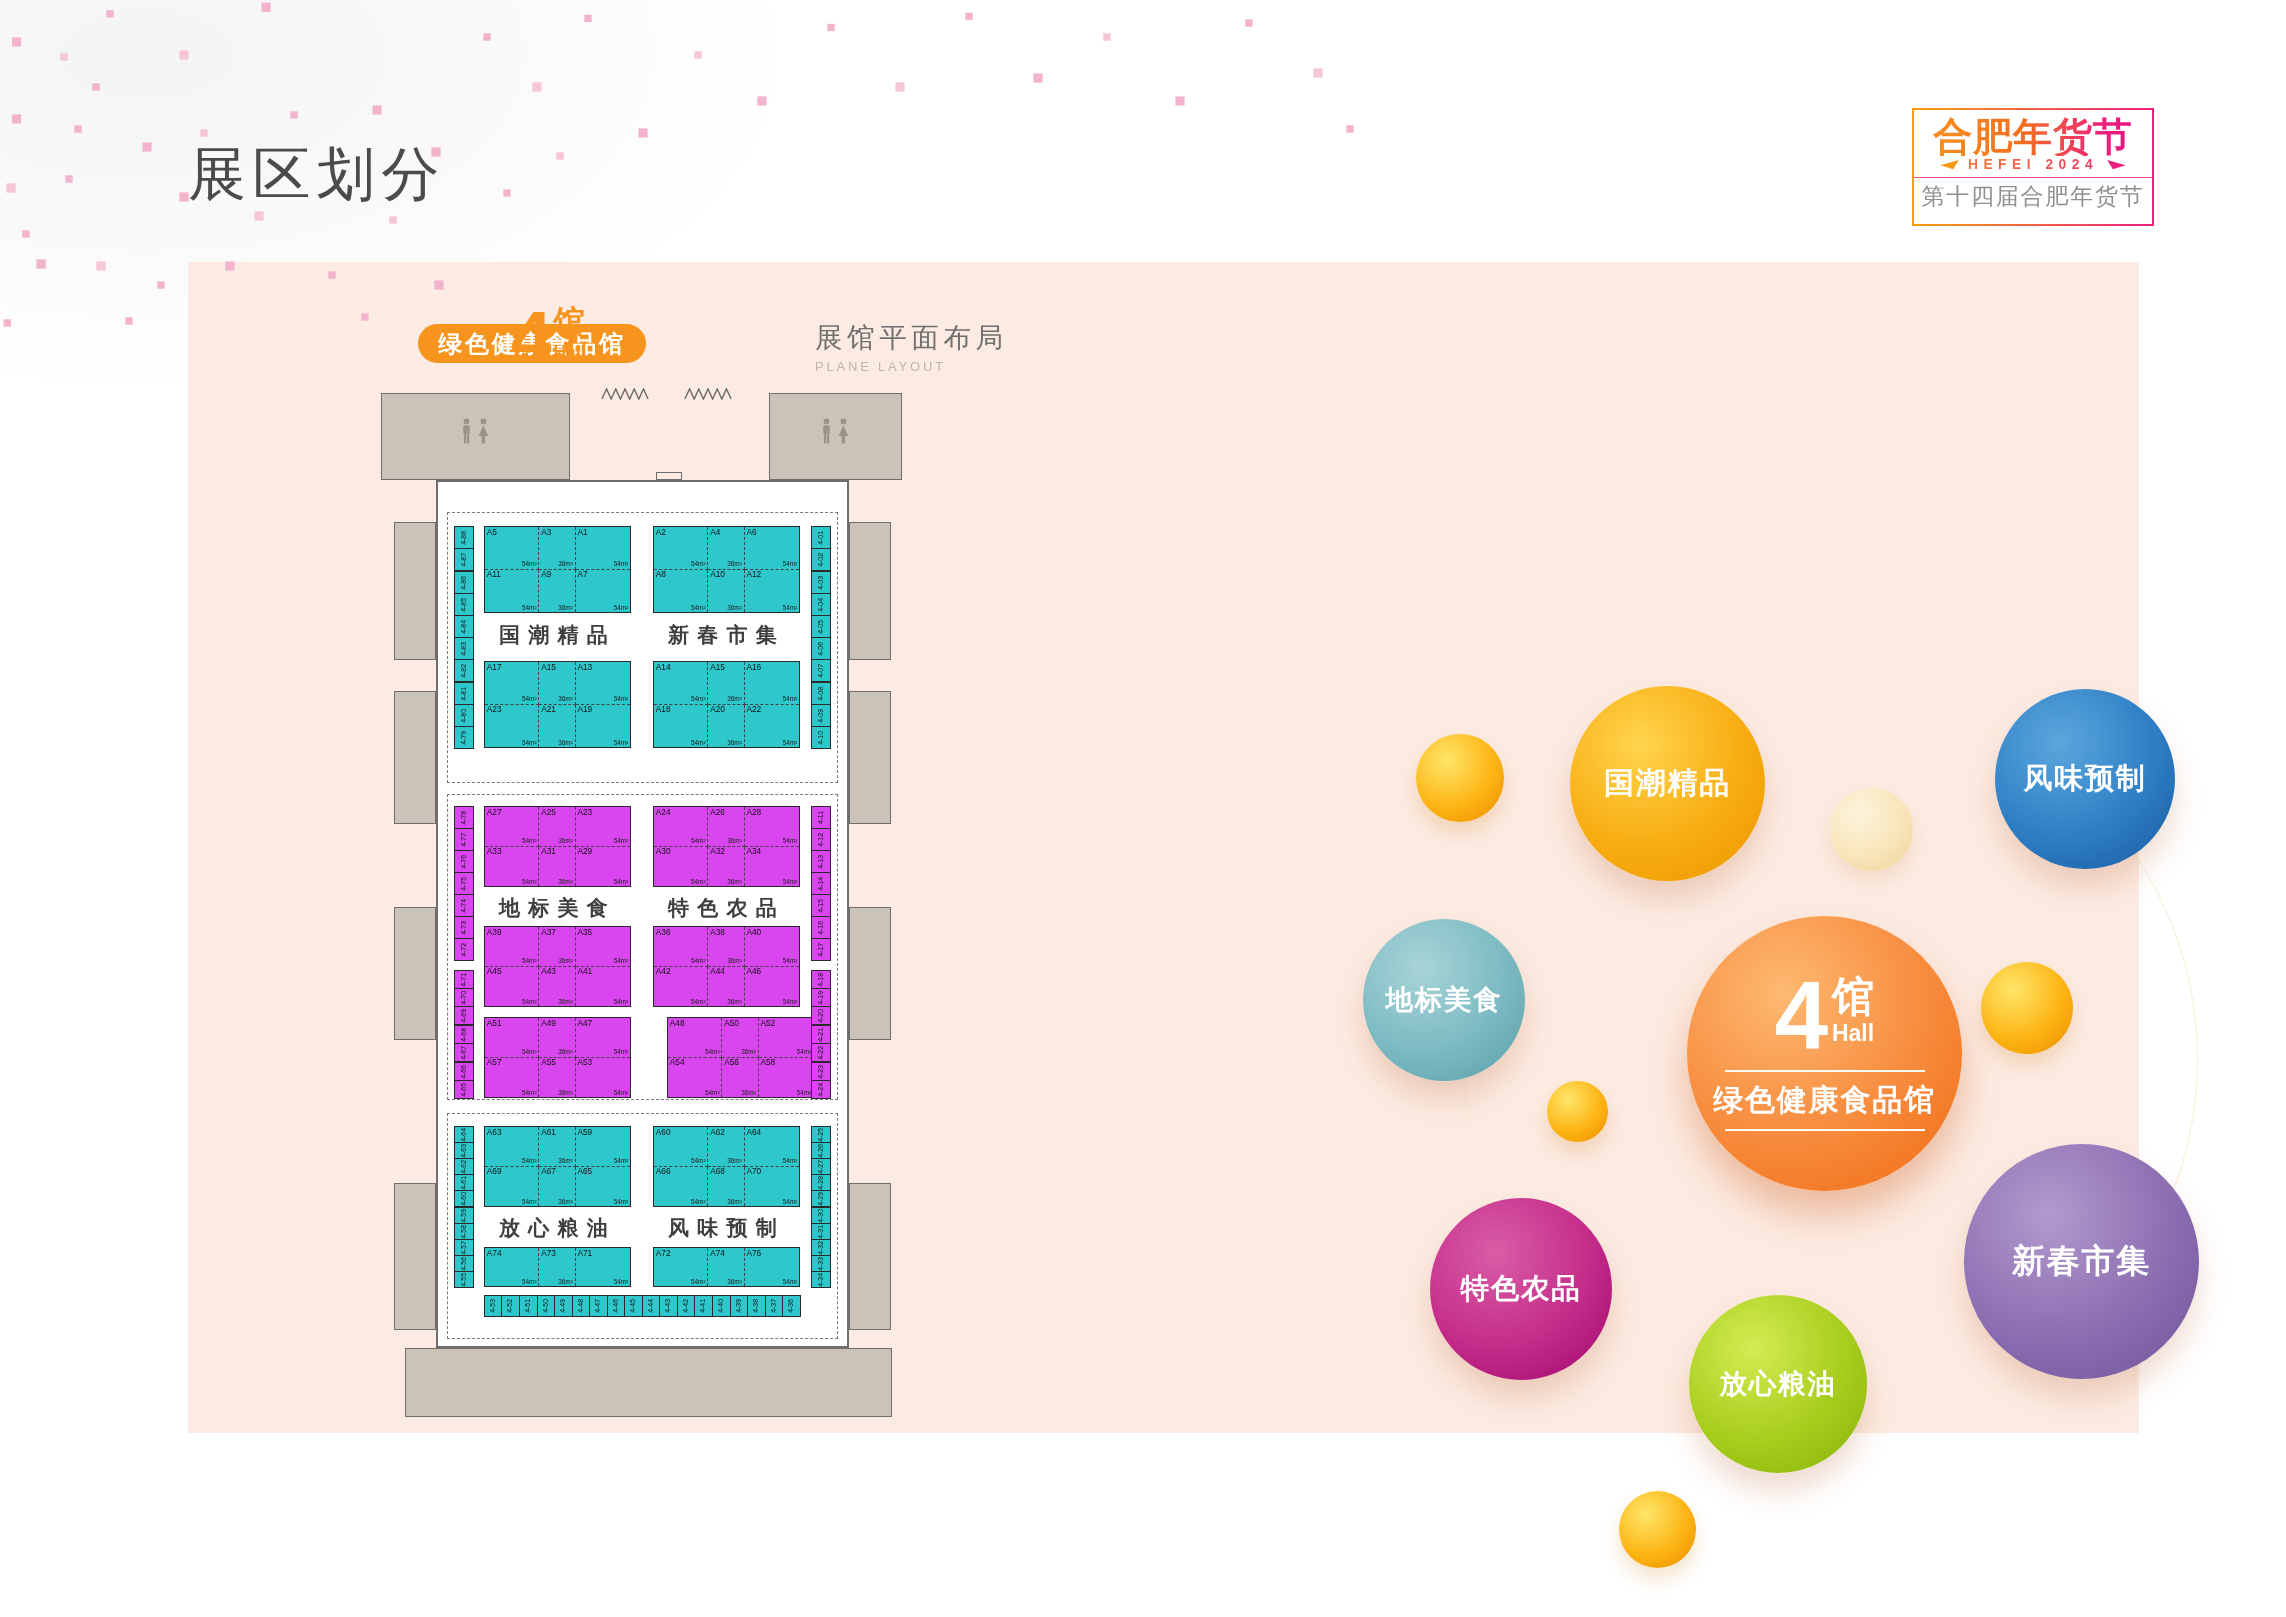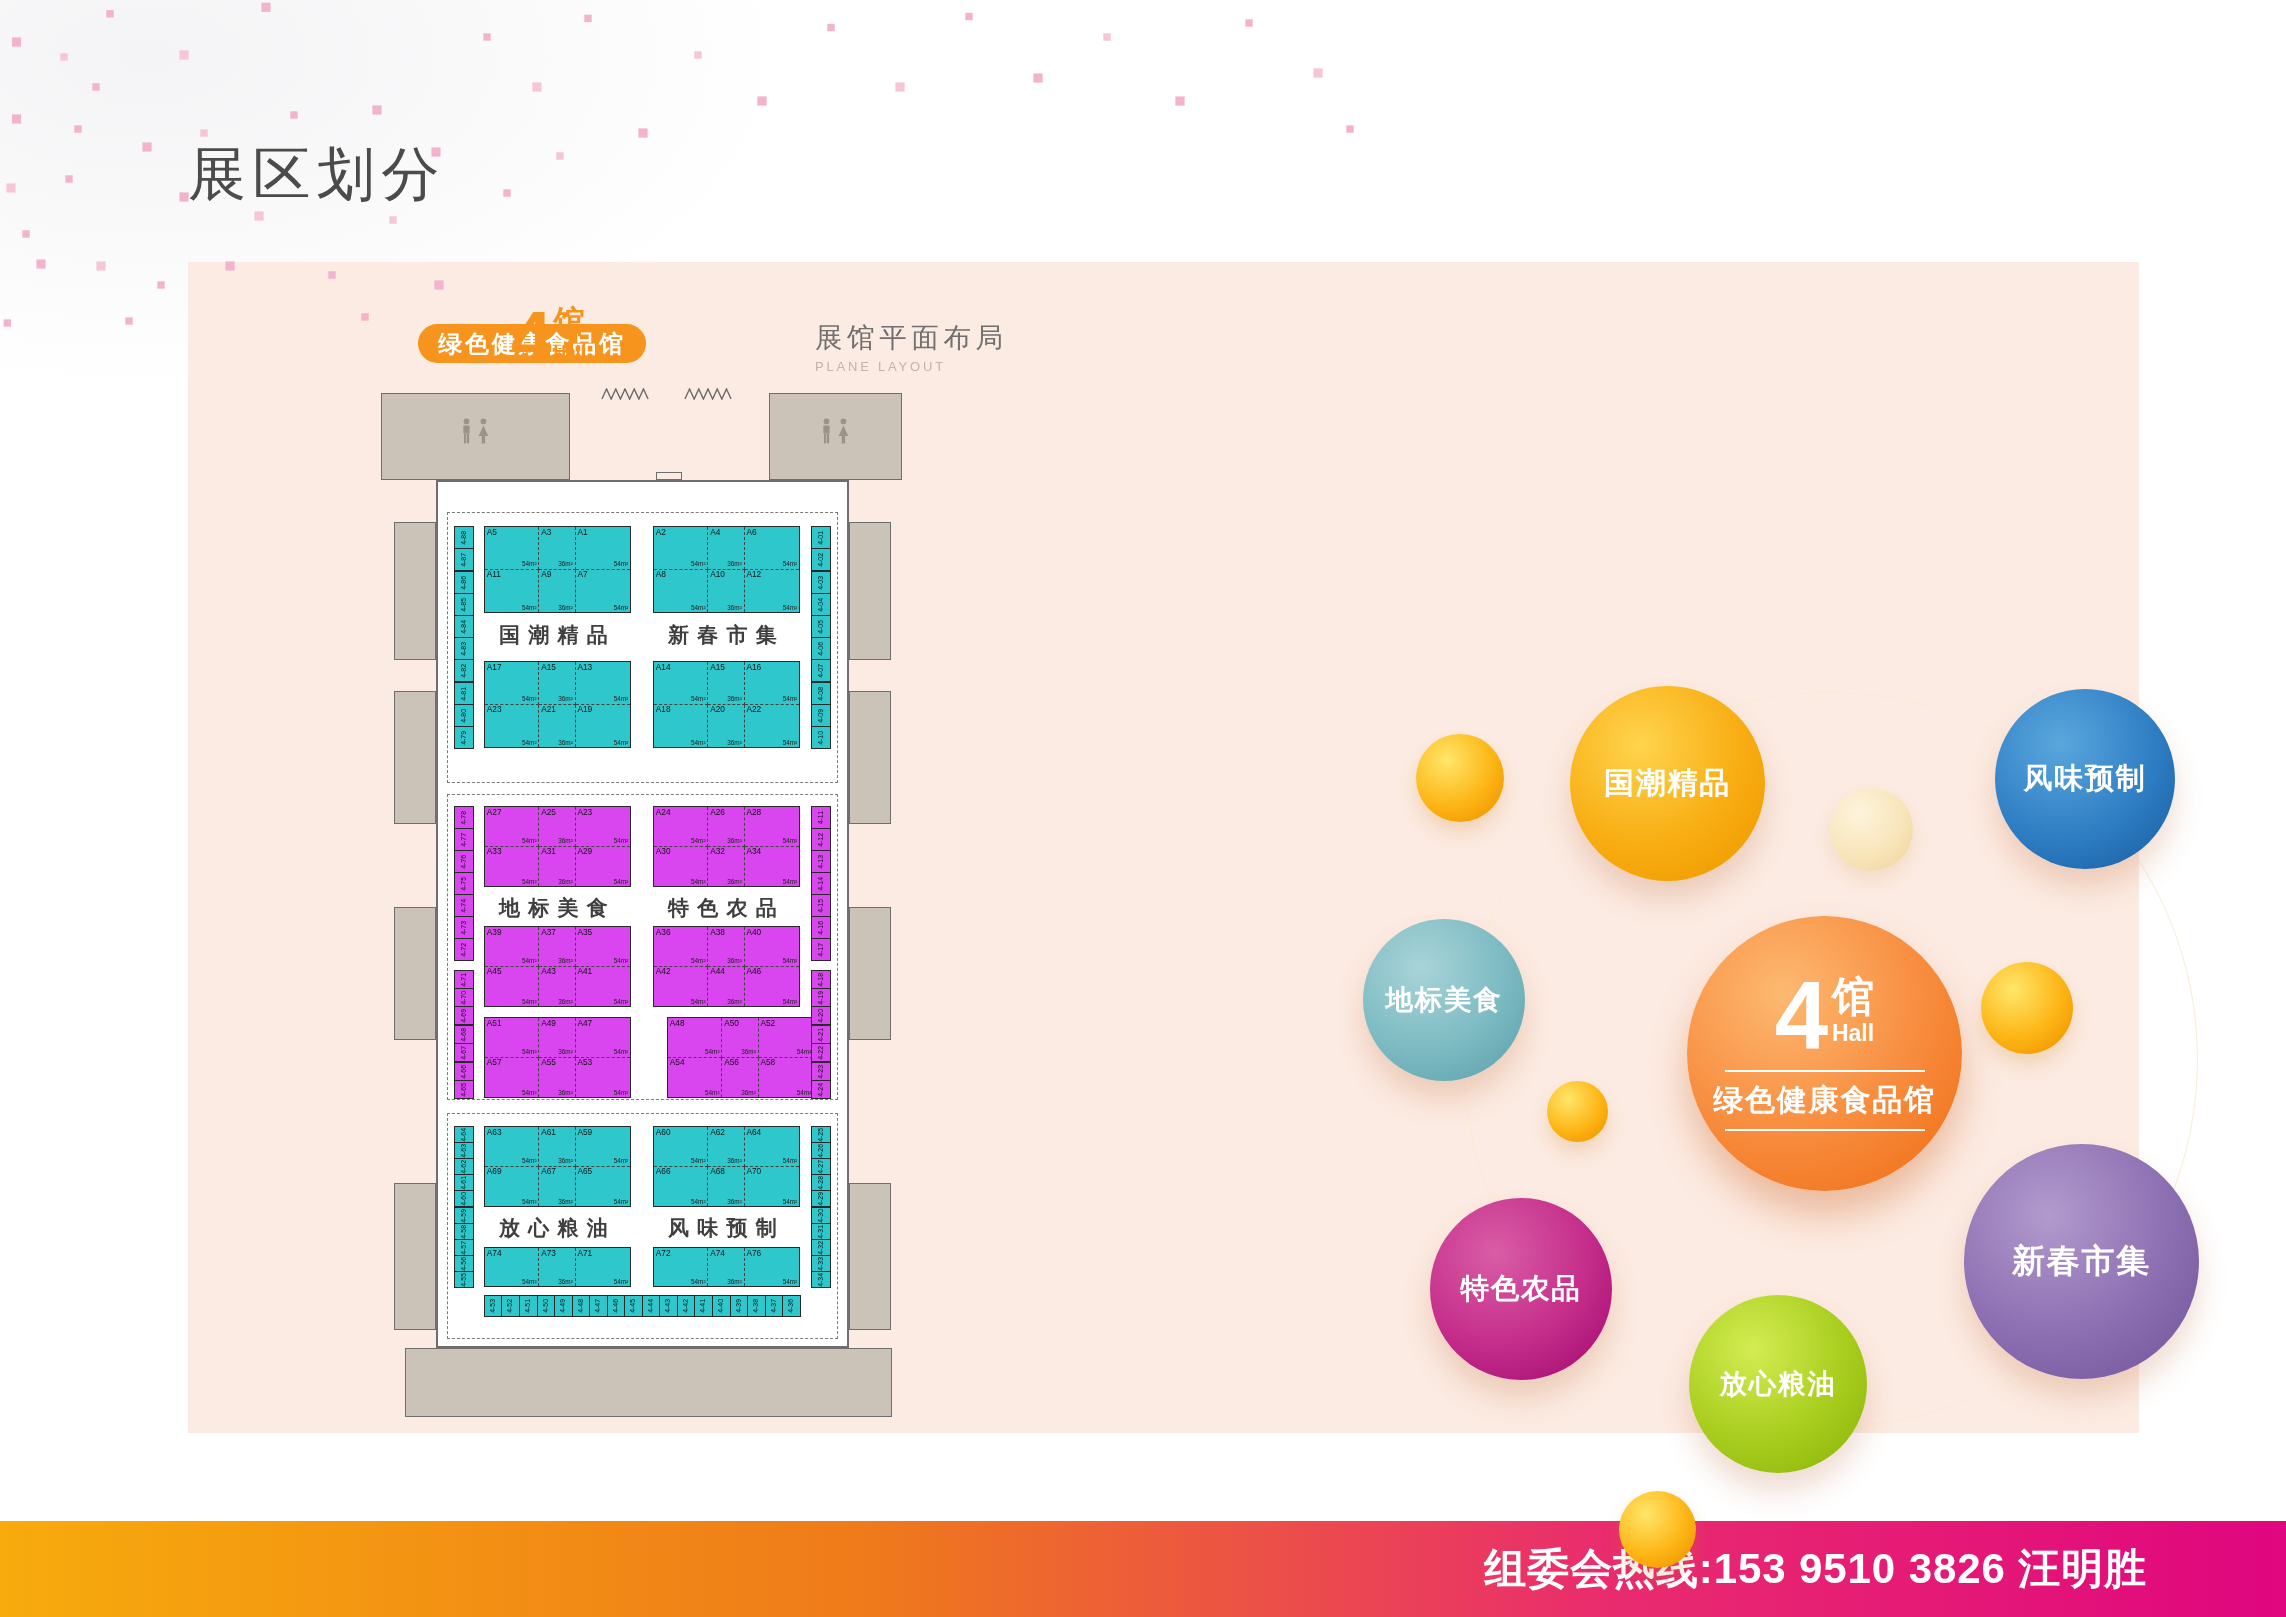--- a/index.html
+++ b/index.html
@@ -136,20 +136,29 @@
 </style>
 </head>
 <body>
 
 <div class="page">
 
   <div class="deco-dots"></div>
 
   <h1 class="title">展区划分</h1>
 
+  <div class="logo">
+    <div class="logo-cn">合肥年货节</div>
+    <div class="logo-en">
+      <span class="flourish flourish-l"></span>
+      <span>HEFEI 2024</span>
+      <span class="flourish flourish-r"></span>
+    </div>
+    <div class="logo-sub">第十四届合肥年货节</div>
+  </div>
 
   <div class="panel">
 
     <div class="hall-badge">
       <span class="hall-num">4</span>
       <span class="hall-col">
         <span class="hall-unit">馆</span>
         <span class="hall-en">Hall</span>
       </span>
     </div>
@@ -851,17 +860,14 @@
         </div>
         <div class="bubble sat-fangxin">
           <span class="blabel">放心粮油</span>
         </div>
         <div class="bubble sat-xinchun">
           <span class="blabel">新春市集</span>
         </div>
       </div>
   </div>
 
-  <div class="footer">
-    <span>组委会热线:153 9510 3826 汪明胜</span>
-  </div>
 </div>
 
 
 </body></html>

